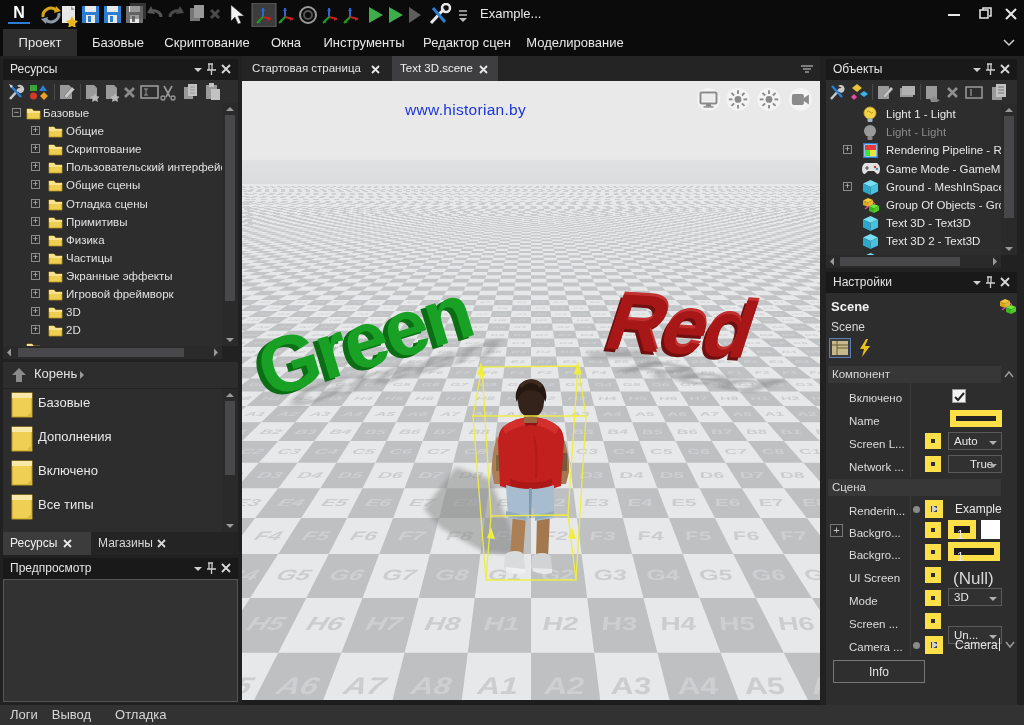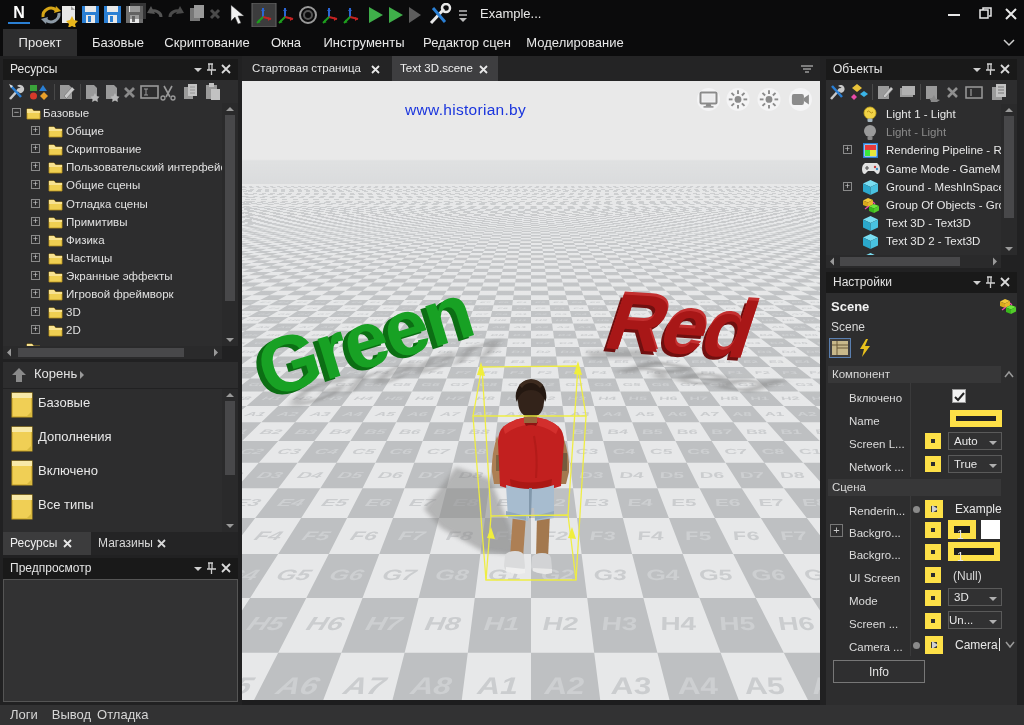--- a/index.html
+++ b/index.html
@@ -1136,21 +1136,21 @@
 <div class="abs" style="left:952px;top:389px;width:14px;height:14px;background:#f2f2f2;border:1px solid #999"></div>
 <svg class="abs" style="left:954px;top:391px" width="11" height="11">
     <path d="M1 6 l3 3 6 -7" stroke="#222" stroke-width="2" fill="none"></path>
   </svg>
 <div class="abs pbox" style="left:950px;top:410px;width:52px;height:17px;background:#242425"></div>
 <div class="abs pbox" style="left:925px;top:433px;width:16px;height:16px"></div>
 <div class="abs dd" style="left:948px;top:432px;width:54px;height:18px;line-height:16px;padding-left:5px">Auto<svg class="abs" style="right:3px;top:7.0px" width="10" height="7">
       <path d="M1 1 l4 4 4 -4z" fill="#b0b0b0"></path>
     </svg></div>
 <div class="abs pbox" style="left:925px;top:456px;width:16px;height:16px"></div>
-<div class="abs dd" style="left:948px;top:455px;width:54px;height:18px;line-height:16px;padding-left:5px">True<svg class="abs" style="right:3px;top:7.0px" width="10" height="7">
+<div class="abs dd" style="left:948px;top:455px;width:54px;height:18px;line-height:16px;padding-left:21px">True<svg class="abs" style="right:3px;top:7.0px" width="10" height="7">
       <path d="M1 1 l4 4 4 -4z" fill="#b0b0b0"></path>
     </svg></div>
 <div class="abs sech" style="left:828px;top:479px;width:173px">Сцена</div>
 <div class="prow" style="left:849px;top:500px">Renderin...</div>
 <div class="prow" style="left:849px;top:522px">Backgro...</div>
 <div class="prow" style="left:849px;top:544px">Backgro...</div>
 <div class="prow" style="left:849px;top:567px">UI Screen</div>
 <div class="prow" style="left:849px;top:590px">Mode</div>
 <div class="prow" style="left:849px;top:613px">Screen ...</div>
 <div class="prow" style="left:849px;top:636px">Camera ...</div>
@@ -1160,32 +1160,32 @@
     <path d="M1 1 l6 4 -6 4z" fill="#d0d0d0"></path>
   </svg>
 <div class="abs" style="left:955px;top:502px;font-size:12px;color:#e8e8e8">Example</div>
 <div class="abs" style="left:830px;top:524px;width:13px;height:13px;border:1px solid #777;background:#2d2d2e;color:#ccc;font-size:11px;line-height:11px;text-align:center">+</div>
 <div class="abs pbox" style="left:925px;top:522px;width:16px;height:16px"></div>
 <div class="abs pbox" style="left:948px;top:520px;width:28px;height:19px;background:#1e1e1f;color:#e8e8e8;font-size:12px;line-height:19px;padding-left:3px">1 1</div>
 <div class="abs" style="left:981px;top:520px;width:19px;height:19px;background:#fff"></div>
 <div class="abs pbox" style="left:925px;top:544px;width:16px;height:16px"></div>
 <div class="abs pbox" style="left:948px;top:542px;width:52px;height:19px;background:#1e1e1f;color:#e8e8e8;font-size:12px;line-height:19px;padding-left:3px">1</div>
 <div class="abs pbox" style="left:925px;top:567px;width:16px;height:16px"></div>
-<div class="abs" style="left:953px;top:569px;font-size:12px;color:#d8d8d8">(Null)</div>
+<div class="abs" style="left:953px;top:569px;font-size:17px;color:#d8d8d8">(Null)</div>
 <div class="abs pbox" style="left:925px;top:590px;width:16px;height:16px"></div>
 <div class="abs dd" style="left:948px;top:588px;width:54px;height:18px;line-height:16px;padding-left:5px">3D<svg class="abs" style="right:3px;top:7.0px" width="10" height="7">
       <path d="M1 1 l4 4 4 -4z" fill="#b0b0b0"></path>
     </svg></div>
 <div class="abs pbox" style="left:925px;top:613px;width:16px;height:16px"></div>
-<div class="abs dd" style="left:948px;top:611px;width:54px;height:18px;line-height:16px;">Un...<svg class="abs" style="right:3px;top:7.0px" width="10" height="7">
+<div class="abs dd" style="left:948px;top:626px;width:54px;height:18px;line-height:16px;padding-left:5px">Un...<svg class="abs" style="right:3px;top:7.0px" width="10" height="7">
       <path d="M1 1 l4 4 4 -4z" fill="#b0b0b0"></path>
     </svg></div>
 <div class="abs" style="left:913px;top:642px;width:7px;height:7px;border-radius:50%;background:#8a8a8a"></div>
 <div class="abs pbox" style="left:925px;top:636px;width:18px;height:18px;background:#3a3a3b"></div>
 <svg class="abs" style="left:931px;top:640px" width="8" height="10">
     <path d="M1 1 l6 4 -6 4z" fill="#d0d0d0"></path>
   </svg>
 <div class="abs" style="left:955px;top:638px;font-size:12px;color:#e8e8e8">Camera</div>
 <div class="abs" style="left:999px;top:638px;width:1px;height:13px;background:#e8e8e8"></div>
 <svg class="abs" style="left:1004px;top:640px" width="12" height="10">
     <path d="M2 2 l4 5 4 -5" stroke="#9a9a9a" stroke-width="1.5" fill="none"></path>
   </svg>
 <div class="abs" style="left:833px;top:660px;width:92px;height:23px;border:1px solid #777;background:#2f2f30;color:#e0e0e0;font-size:12px;text-align:center;line-height:22px">Info</div>
-<div class="abs statusbar"><span style="margin-left:10px">Логи</span><span style="margin-left:14px">Вывод</span><span style="margin-left:6px">Отладка</span></div>
+<div class="abs statusbar"><span style="margin-left:10px">Логи</span><span style="margin-left:14px">Вывод</span><span style="margin-left:24px">Отладка</span></div>
 </body></html>

